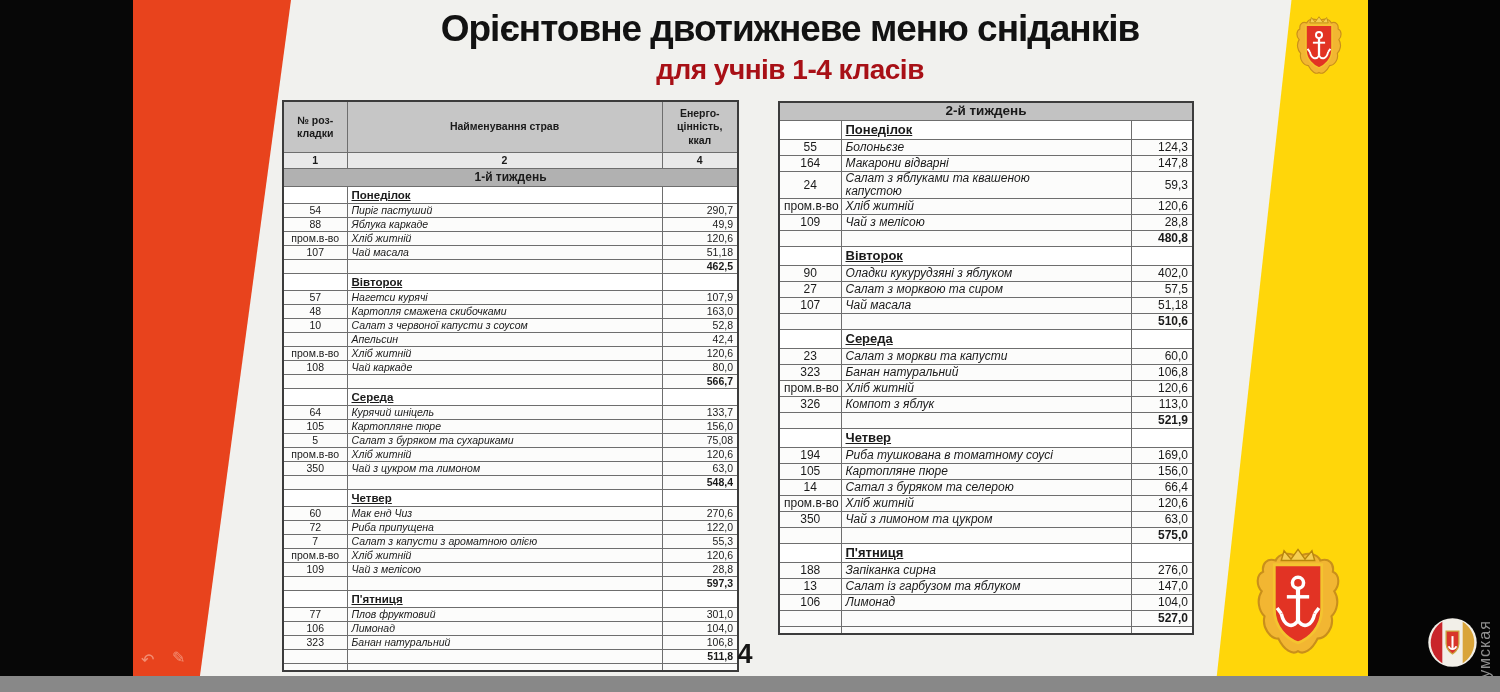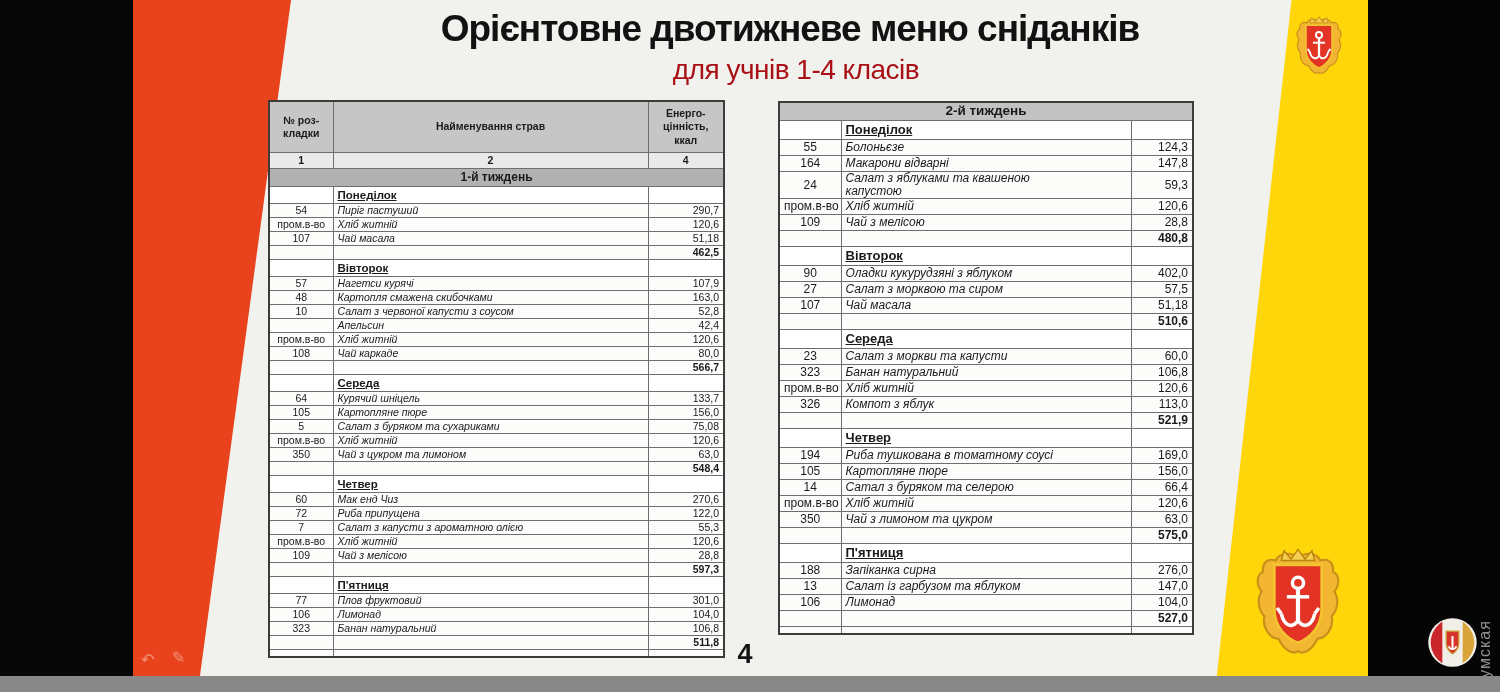--- a/index.html
+++ b/index.html
@@ -12,30 +12,30 @@
   .band-orange{position:absolute;left:133px;top:0;width:158px;height:692px;background:#e8431d;
     -webkit-clip-path:polygon(0 0,100% 0,41% 100%,0 100%);clip-path:polygon(0 0,100% 0,41% 100%,0 100%);}
   .band-yellow{position:absolute;left:1215px;top:0;width:153px;height:692px;background:#ffd60a;
     -webkit-clip-path:polygon(50% 0,100% 0,100% 100%,0 100%);clip-path:polygon(50% 0,100% 0,100% 100%,0 100%);}
   .band-black-right{position:absolute;left:1368px;top:0;width:132px;height:692px;background:#050505;}
   .bottom-bar{position:absolute;left:0;top:681px;width:1500px;height:11px;background:#2d2d2d;border-top:2px solid #6a6a6a;}
 
   
   .title{position:absolute;left:200px;top:8px;width:1180px;text-align:center;
     font-size:37px;font-weight:bold;letter-spacing:-1px;color:#121212;white-space:nowrap;}
-  .subtitle{position:absolute;left:206px;top:54px;width:1180px;text-align:center;
-    font-size:28px;font-weight:normal;letter-spacing:-0.5px;color:#a81016;white-space:nowrap;}
+  .subtitle{position:absolute;left:200px;top:54px;width:1180px;text-align:center;
+    font-size:28px;font-weight:bold;letter-spacing:-0.5px;color:#a81016;white-space:nowrap;}
   .page-number{position:absolute;left:730px;top:639px;width:30px;text-align:center;
     font-size:27px;font-weight:bold;color:#151515;}
 
   
   table.menu-table{border-collapse:collapse;table-layout:fixed;background:#fcfcfb;
     border:2px solid #3c3c3c;position:absolute;}
   table.menu-table td{border:1px solid #6e6e6e;padding:0 4px;overflow:hidden;line-height:1.1;}
-  .left-table{left:268px;top:100px;width:455px;font-size:10.5px;padding-left:11px;}
+  .left-table{left:282px;top:100px;width:455px;font-size:10.5px;padding-left:11px;}
   .right-table{left:778px;top:101px;width:414px;font-size:12px;}
 
   tr.hdr td{background:#c6c6c6;font-weight:bold;text-align:center;vertical-align:middle;
     white-space:pre-line;height:50px;line-height:1.25;}
   tr.colnum td{background:#e9e9e9;font-weight:bold;text-align:center;height:15px;}
   tr.week-band td{background:#b1b1b1;font-weight:bold;text-align:center;height:17px;font-size:12px;}
   .right-table tr.week-band td{font-size:13.5px;background:#c2c2c2;}
 
   tr.day-row td{height:16px;text-align:left;background:#fff;}
   .right-table tr.day-row td{height:18px;}
@@ -103,20 +103,25 @@
           <td></td>
           <td class="day-name">Понеділок</td>
           <td></td>
         </tr>
         <tr class="data-row">
           <td class="num-cell">54</td>
           <td class="dish-cell">Пиріг пастуший</td>
           <td class="kcal-cell">290,7</td>
         </tr>
         <tr class="data-row">
+          <td class="num-cell">88</td>
+          <td class="dish-cell">Яблука каркаде</td>
+          <td class="kcal-cell">49,9</td>
+        </tr>
+        <tr class="data-row">
           <td class="num-cell">пром.в-во</td>
           <td class="dish-cell">Хліб житній</td>
           <td class="kcal-cell">120,6</td>
         </tr>
         <tr class="data-row">
           <td class="num-cell">107</td>
           <td class="dish-cell">Чай масала</td>
           <td class="kcal-cell">51,18</td>
         </tr>
         <tr class="total-row">

